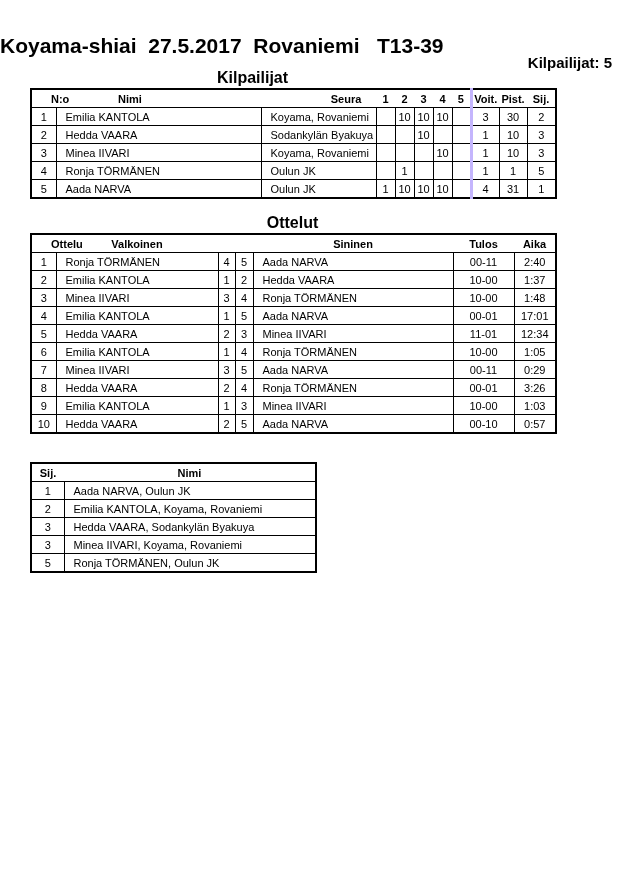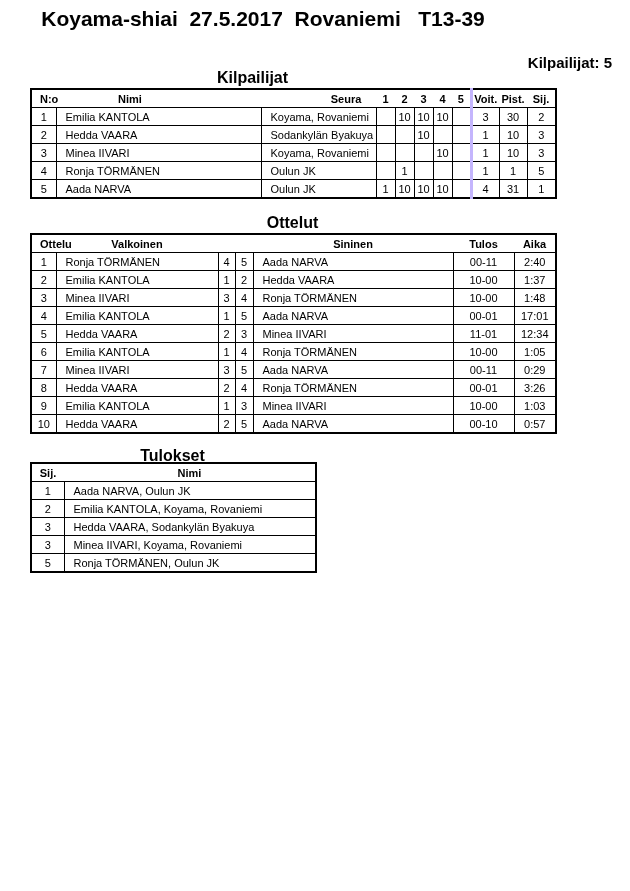--- a/index.html
+++ b/index.html
@@ -7,23 +7,22 @@
     position: relative;
     width: 630px;
     height: 891px;
     background: #ffffff;
     font-family: "Liberation Sans", sans-serif;
     color: #000000;
     overflow: hidden;
   }
   .title {
     position: absolute;
-    top: 7px; left: 0;
+    top: 34px; left: 0;
     width: 526px;
-    text-align: center;
     font-size: 21px;
     font-weight: bold;
     white-space: pre;
   }
   .count-label {
     position: absolute;
     top: 54px; right: 18px;
     font-size: 15px;
     font-weight: bold;
   }
@@ -60,21 +59,21 @@
   td { border: 1px solid #000000; }
   th {
     border: none;
     border-bottom: 1px solid #000000;
     font-weight: bold;
   }
   .sep { border-left: 3px solid #c4b5fd; }
   td.left { text-align: left; padding-left: 9px; margin-top: 32px; }
 
   
-  th.flush-left { text-align: left; padding-left: 8px; }
+  th.flush-left { text-align: left; padding-left: 19px; }
   th.h-nimi  { text-align: left; padding-left: 62px; }
   th.h-seura { text-align: center; padding-left: 55px; }
 </style>
 </head>
 <body>
 
 <div class="page">
 
   <div class="title">Koyama-shiai  27.5.2017  Rovaniemi   T13-39</div>
   <div class="count-label">Kilpailijat: 5</div>
@@ -304,21 +303,20 @@
           <td>2</td>
           <td>5</td>
           <td class="left">Aada NARVA</td>
           <td>00-10</td>
           <td>0:57</td>
         </tr>
 
     </tbody>
   </table>
 
-  <div class="section-heading h-results">Tulokset</div>
   <table class="t-results">
     <colgroup>
       <col style="width:33px">
         <col style="width:252px">
     </colgroup>
     <thead>
       <tr>
         <th>Sij.</th>
         <th>Nimi</th>
       </tr>

